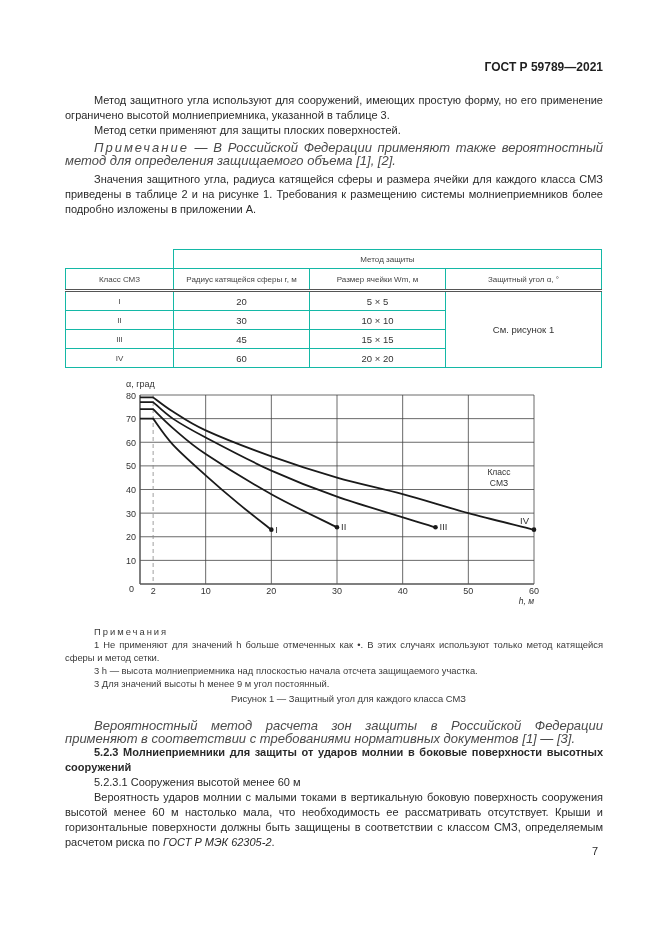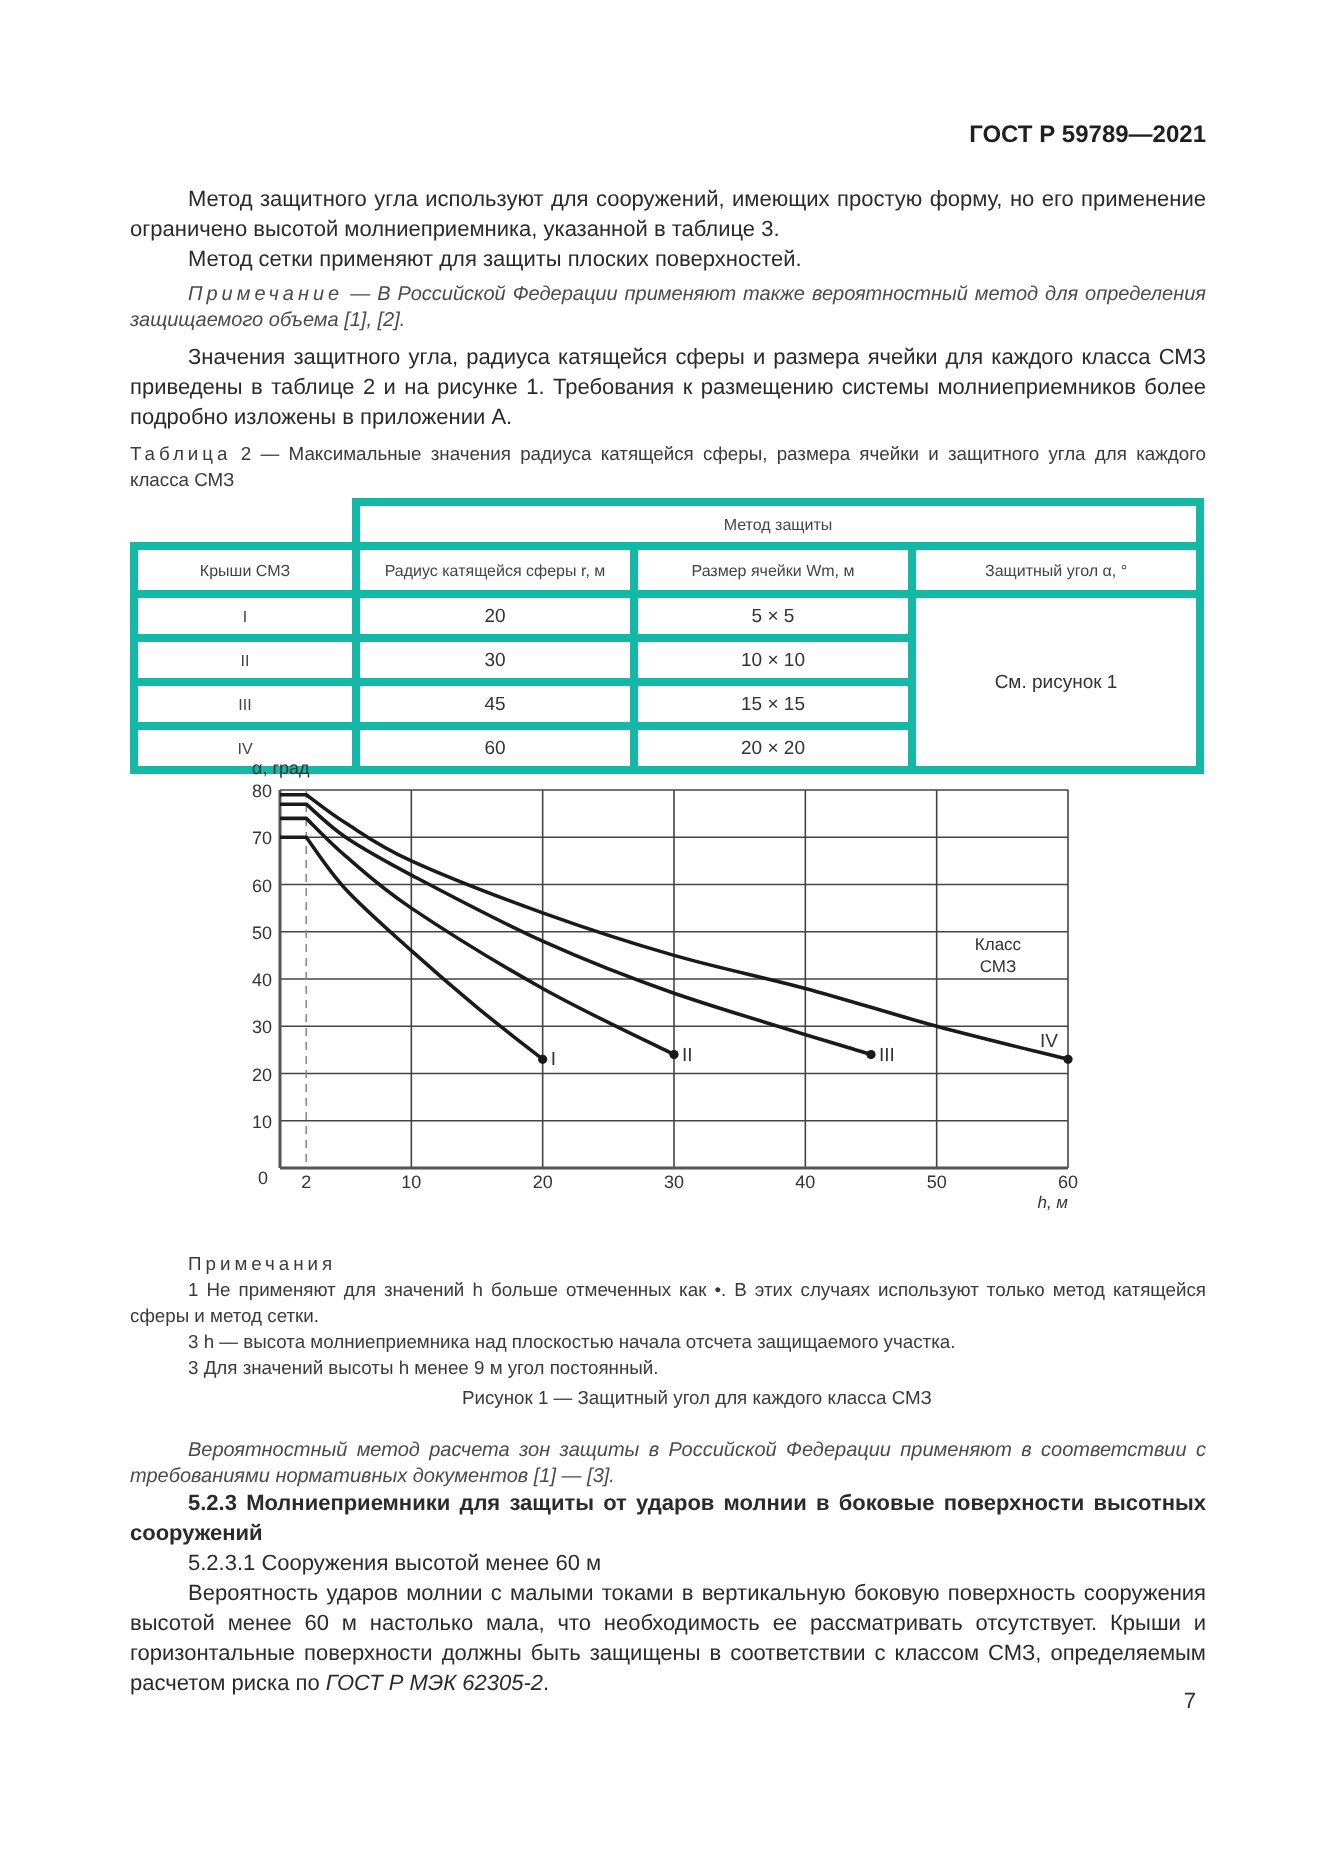--- a/index.html
+++ b/index.html
@@ -2,25 +2,25 @@
 <html><head>
 <meta charset="utf-8">
 <style>
   html, body { margin: 0; padding: 0; background: #ffffff; }
   body { width: 661px; height: 935px; position: relative; overflow: hidden;
          font-family: "Liberation Sans", "DejaVu Sans", sans-serif; color: #2a2a2a; }
   .page { position: absolute; left: 0; top: 0; width: 661px; height: 935px; margin-left: 18px; }
   .hdr { position: absolute; right: 76px; top: 60px; font-weight: bold; font-size: 12px; color: #1f1f1f; }
   .p { position: absolute; left: 47px; width: 538px; font-size: 11px; line-height: 15px; text-align: justify; }
   .ind { text-indent: 29px; }
-  .note { font-style: italic; font-size: 10px; line-height: 13px; color: #4a4a4a; }
+  .note { font-style: italic; font-size: 13px; line-height: 13px; color: #4a4a4a; }
   .spaced { letter-spacing: 2px; font-style: italic; }
   .small { font-size: 9.4px; line-height: 13px; color: #3a3a3a; }
   table.t2 { position: absolute; left: 47px; top: 249px; width: 537px; border-collapse: collapse; font-size: 8px; color: #444; }
-  table.t2 td { border: 4px solid #14b8a6; text-align: center; height: 18px; padding: 0; }
+  table.t2 td { border: 1px solid #14b8a6; text-align: center; height: 18px; padding: 0; }
   table.t2 td.big { font-size: 9.5px; color: #333; }
   table.t2 tr.hdr2 td { border-bottom: 3px double #555; height: 20px; }
   .chart { position: absolute; left: 60px; top: 375px; width: 480px; height: 240px; }
   .chart svg text { font-family: "Liberation Sans", sans-serif; }
   .num { position: absolute; right: 81px; top: 845px; font-size: 11px; }
   .caption { position: absolute; left: 0; width: 661px; text-align: center; font-size: 9.4px; color: #3a3a3a; }
   .bold { font-weight: bold; font-size: 11px; }
 </style>
 </head>
 <body>
@@ -31,32 +31,29 @@
 
   <div class="p ind" style="top:93px;">Метод защитного угла используют для сооружений, имеющих простую форму, но его применение ограничено высотой молниеприемника, указанной в таблице 3.</div>
   <div class="p ind" style="top:123px;">Метод сетки применяют для защиты плоских поверхностей.</div>
 
   <div class="p ind note" style="top:141px;">
     <span class="spaced">Примечание</span><span> — В Российской Федерации применяют также вероятностный метод для определения защищаемого объема [1], [2].</span>
   </div>
 
   <div class="p ind" style="top:172px;">Значения защитного угла, радиуса катящейся сферы и размера ячейки для каждого класса СМЗ приведены в таблице 2 и на рисунке 1. Требования к размещению системы молниеприемников более подробно изложены в приложении А.</div>
 
-  <div class="p small" style="top:220px;">
-    <span style="letter-spacing:2px;">Таблица</span><span> 2 — Максимальные значения радиуса катящейся сферы, размера ячейки и защитного угла для каждого класса СМЗ</span>
-  </div>
 
   <table class="t2">
     <tbody>
         <tr>
       <td style="border-left:none;border-top:none;"></td>
       <td colspan="3">Метод защиты</td>
     </tr>
     <tr class="hdr2">
-      <td style="width:107px;">Крыши СМЗ</td>
+      <td style="width:107px;">Класс СМЗ</td>
       <td style="width:135px;">Радиус катящейся сферы r, м</td>
       <td style="width:135px;">Размер ячейки Wm, м</td>
       <td>Защитный угол α, °</td>
     </tr>
     <tr>
       <td>I</td>
       <td class="big">20</td>
       <td class="big">5 × 5</td>
       <td class="big" rowspan="4">См. рисунок 1</td>
     </tr>

